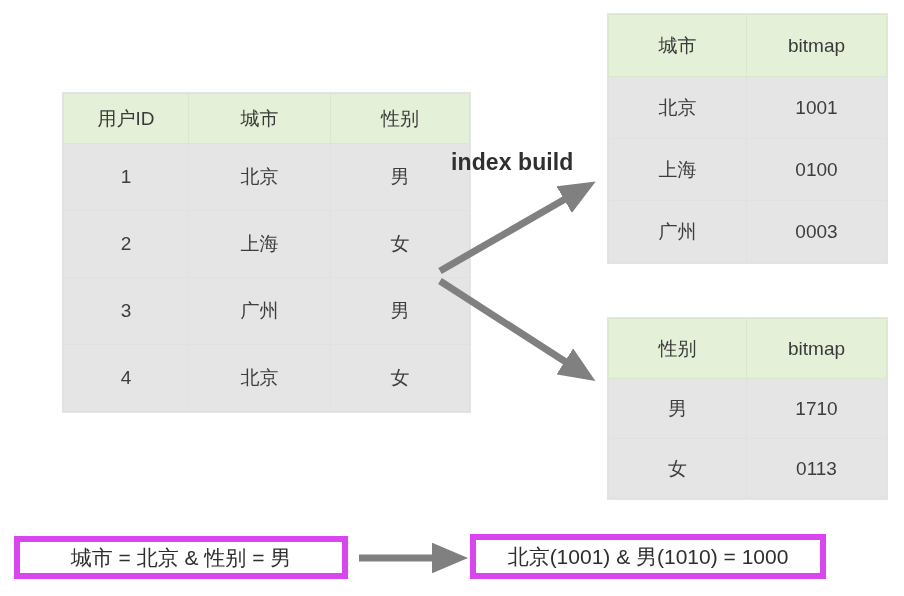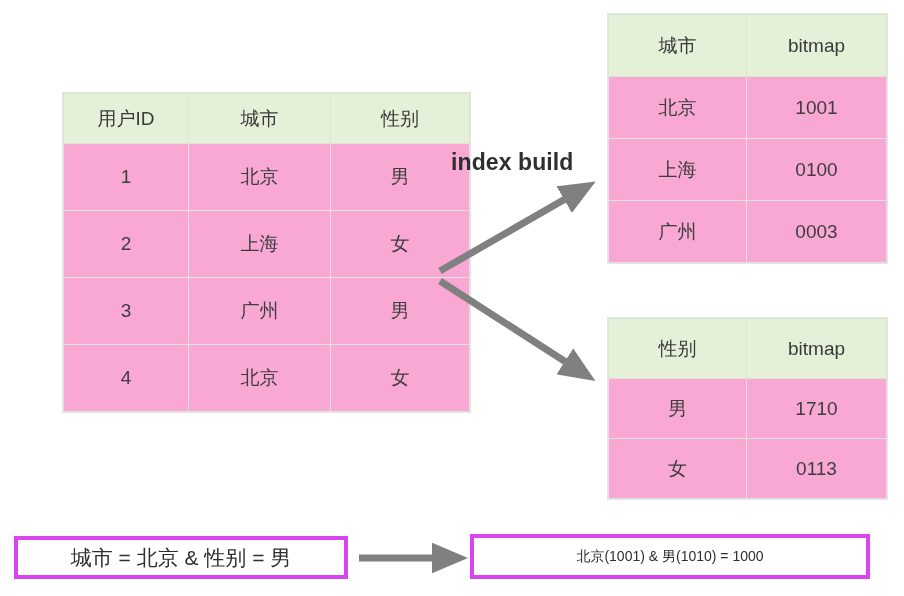--- a/index.html
+++ b/index.html
@@ -20,21 +20,21 @@
     left: 0; top: 0;
     width: 904px;
     height: 596px;
   }
 
   
   .tbl {
     position: absolute;
     border-collapse: collapse;
     table-layout: fixed;
-    background: #f9a8d4;
+    background: #e5e5e5;
     box-shadow: 0 0 0 1px #e4e4e4;
   }
   .tbl td, .tbl th {
     border: 1px solid #e1e1e1;
     text-align: center;
     vertical-align: middle;
     font-weight: normal;
     color: #3d3d3d;
     padding: 0;
   }
@@ -95,42 +95,42 @@
     position: absolute;
     left: 0; top: 0;
     width: 904px;
     height: 596px;
     pointer-events: none;
   }
 
   
   .formula-box {
     position: absolute;
-    border: 4px solid #d946ef;
+    border: 6px solid #d946ef;
     background: #ffffff;
     display: flex;
     align-items: center;
     justify-content: center;
     color: #2e2e2e;
     white-space: nowrap;
     box-sizing: border-box;
   }
   #query-box {
     left: 14px;
     top: 536px;
     width: 334px;
     height: 43px;
     font-size: 21px;
   }
   #result-box {
     left: 470px;
     top: 534px;
-    width: 400px;
+    width: 356px;
     height: 45px;
-    font-size: 14px;
+    font-size: 21px;
   }
 </style>
 </head>
 <body>
 
 <div class="canvas">
 
   <table class="tbl" id="source-table">
     <colgroup>
         <col class="c1">

